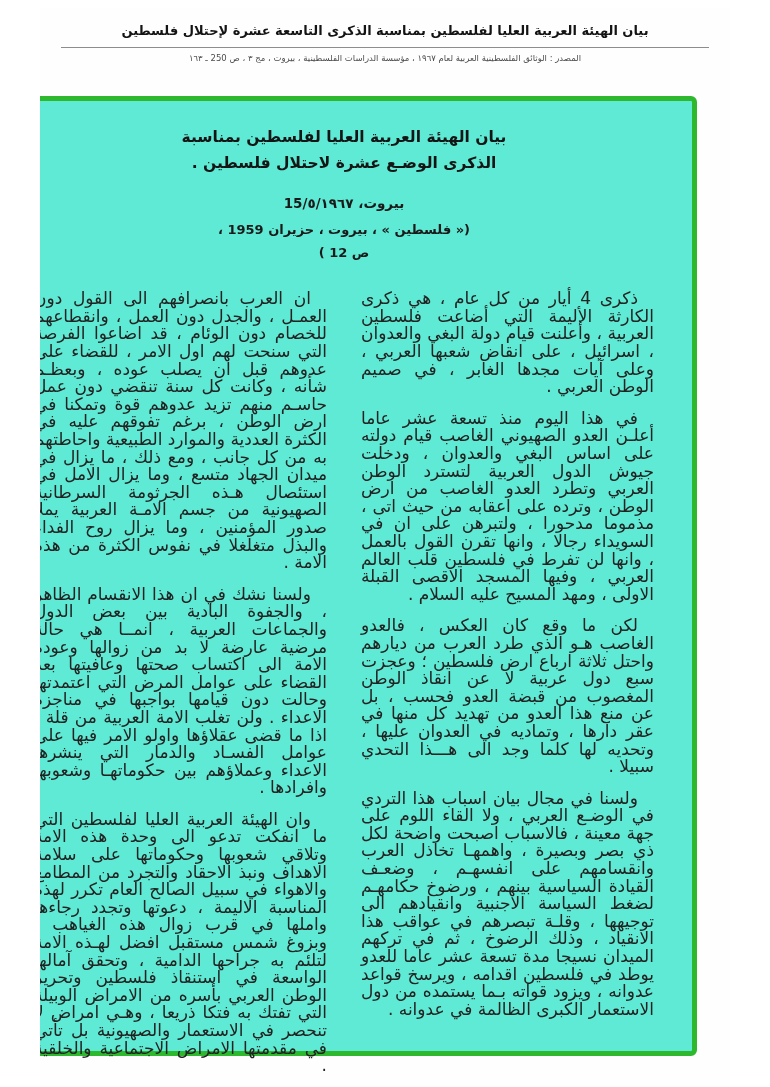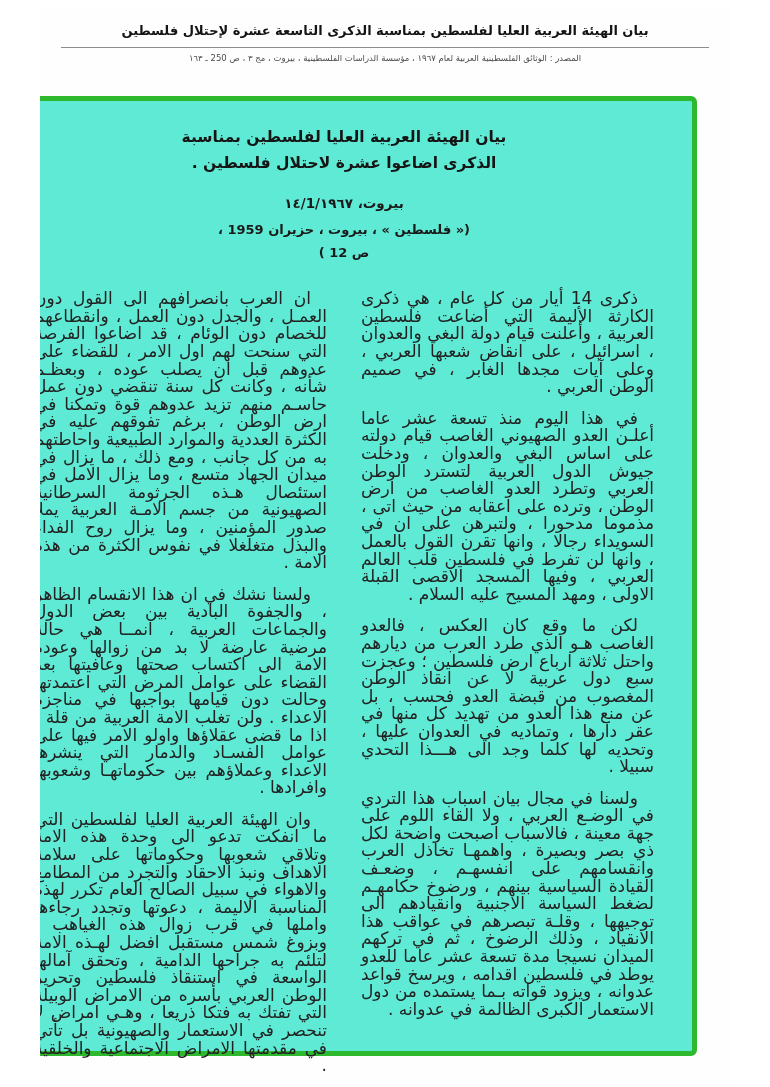--- a/index.html
+++ b/index.html
@@ -86,33 +86,33 @@
   <div class="top-header">
     <div class="top-title">بيان الهيئة العربية العليا لفلسطين بمناسبة الذكرى التاسعة عشرة لإحتلال فلسطين</div>
     <div class="top-rule"></div>
     <div class="top-source">المصدر : الوثائق الفلسطينية العربية لعام ١٩٦٧ ، مؤسسة الدراسات الفلسطينية ، بيروت ، مج ٣ ، ص 250 ـ ١٦٣</div>
   </div>
 
   <div class="frame">
 
     <div class="doc-title">
       <div>بيان الهيئة العربية العليا لفلسطين بمناسبة</div>
-      <div>الذكرى اضاعوا عشرة لاحتلال فلسطين .</div>
+      <div>الذكرى الوضـع عشرة لاحتلال فلسطين .</div>
     </div>
 
     <div class="doc-meta">
-      <div class="meta-date">بيروت، ١٤/1/١٩٦٧</div>
+      <div class="meta-date">بيروت، 15/٥/١٩٦٧</div>
       <div class="meta-ref">(« فلسطين » ، بيروت ، حزيران 1959 ،</div>
       <div class="meta-ref">ص 12 )</div>
     </div>
 
     <div class="columns">
 
       <div class="col">
-        <p>ذكرى 14 أيار من كل عام ، هي ذكرى الكارثة الأليمة التي أضاعت فلسطين العربية ، وأعلنت قيام دولة البغي والعدوان ، اسرائيل ، على انقاض شعبها العربي ، وعلى آيات مجدها الغابر ، في صميم الوطن العربي .</p>
+        <p>ذكرى 4 أيار من كل عام ، هي ذكرى الكارثة الأليمة التي أضاعت فلسطين العربية ، وأعلنت قيام دولة البغي والعدوان ، اسرائيل ، على انقاض شعبها العربي ، وعلى آيات مجدها الغابر ، في صميم الوطن العربي .</p>
         <p>في هذا اليوم منذ تسعة عشر عاما أعلـن العدو الصهيوني الغاصب قيام دولته على اساس البغي والعدوان ، ودخلت جيوش الدول العربية لتسترد الوطن العربي وتطرد العدو الغاصب من ارض الوطن ، وترده على اعقابه من حيث اتى ، مذموما مدحورا ، ولتبرهن على ان في السويداء رجالا ، وانها تقرن القول بالعمل ، وانها لن تفرط في فلسطين قلب العالم العربي ، وفيها المسجد الاقصى القبلة الاولى ، ومهد المسيح عليه السلام .</p>
         <p>لكن ما وقع كان العكس ، فالعدو الغاصب هـو الذي طرد العرب من ديارهم واحتل ثلاثة ارباع ارض فلسطين ؛ وعجزت سبع دول عربية لا عن انقاذ الوطن المغصوب من قبضة العدو فحسب ، بل عن منع هذا العدو من تهديد كل منها في عقر دارها ، وتماديه في العدوان عليها ، وتحديه لها كلما وجد الى هـــذا التحدي سبيلا .</p>
         <p>ولسنا في مجال بيان اسباب هذا التردي في الوضـع العربي ، ولا القاء اللوم على جهة معينة ، فالاسباب اصبحت واضحة لكل ذي بصر وبصيرة ، واهمهـا تخاذل العرب وانقسامهم على انفسهـم ، وضعـف القيادة السياسية بينهم ، ورضوخ حكامهـم لضغط السياسة الاجنبية وانقيادهم الى توجيهها ، وقلـة تبصرهم في عواقب هذا الانقياد ، وذلك الرضوخ ، ثم في تركهم الميدان نسيجا مدة تسعة عشر عاما للعدو يوطد في فلسطين اقدامه ، ويرسخ قواعد عدوانه ، ويزود قواته بـما يستمده من دول الاستعمار الكبرى الظالمة في عدوانه .</p>
       </div>
 
       <div class="col">
         <p>ان العرب بانصرافهم الى القول دون العمـل ، والجدل دون العمل ، وانقطاعهم للخصام دون الوئام ، قد اضاعوا الفرصة التي سنحت لهم اول الامر ، للقضاء على عدوهم قبل ان يصلب عوده ، وبعظـم شأنه ، وكانت كل سنة تنقضي دون عمل حاسـم منهم تزيد عدوهم قوة وتمكنا في ارض الوطن ، برغم تفوقهم عليه في الكثرة العددية والموارد الطبيعية واحاطتهم به من كل جانب ، ومع ذلك ، ما يزال في ميدان الجهاد متسع ، وما يزال الامل في استئصال هـذه الجرثومة السرطانية الصهيونية من جسم الامـة العربية يملأ صدور المؤمنين ، وما يزال روح الفداء والبذل متغلغلا في نفوس الكثرة من هذه الامة .</p>
         <p>ولسنا نشك في ان هذا الانقسام الظاهر ، والجفوة البادية بين بعض الدول والجماعات العربية ، انمــا هي حالة مرضية عارضة لا بد من زوالها وعودة الامة الى اكتساب صحتها وعافيتها بعد القضاء على عوامل المرض التي اعتمدتها وحالت دون قيامها بواجبها في مناجزة الاعداء . ولن تغلب الامة العربية من قلة ؛ اذا ما قضى عقلاؤها واولو الامر فيها على عوامل الفسـاد والدمار التي ينشرها الاعداء وعملاؤهم بين حكوماتهـا وشعوبها وافرادها .</p>
         <p>وان الهيئة العربية العليا لفلسطين التي ما انفكت تدعو الى وحدة هذه الامة وتلاقي شعوبها وحكوماتها على سلامة الاهداف ونبذ الاحقاد والتجرد من المطامع والاهواء في سبيل الصالح العام تكرر لهذه المناسبة الاليمة ، دعوتها وتجدد رجاءها واملها في قرب زوال هذه الغياهب ، وبزوغ شمس مستقبل افضل لهـذه الامة لتلئم به جراحها الدامية ، وتحقق آمالها الواسعة في استنقاذ فلسطين وتحرير الوطن العربي بأسره من الامراض الوبيلة التي تفتك به فتكا ذريعا ، وهـي امراض لا تنحصر في الاستعمار والصهيونية بل تأتي في مقدمتها الامراض الاجتماعية والخلقية .</p>
       </div>

